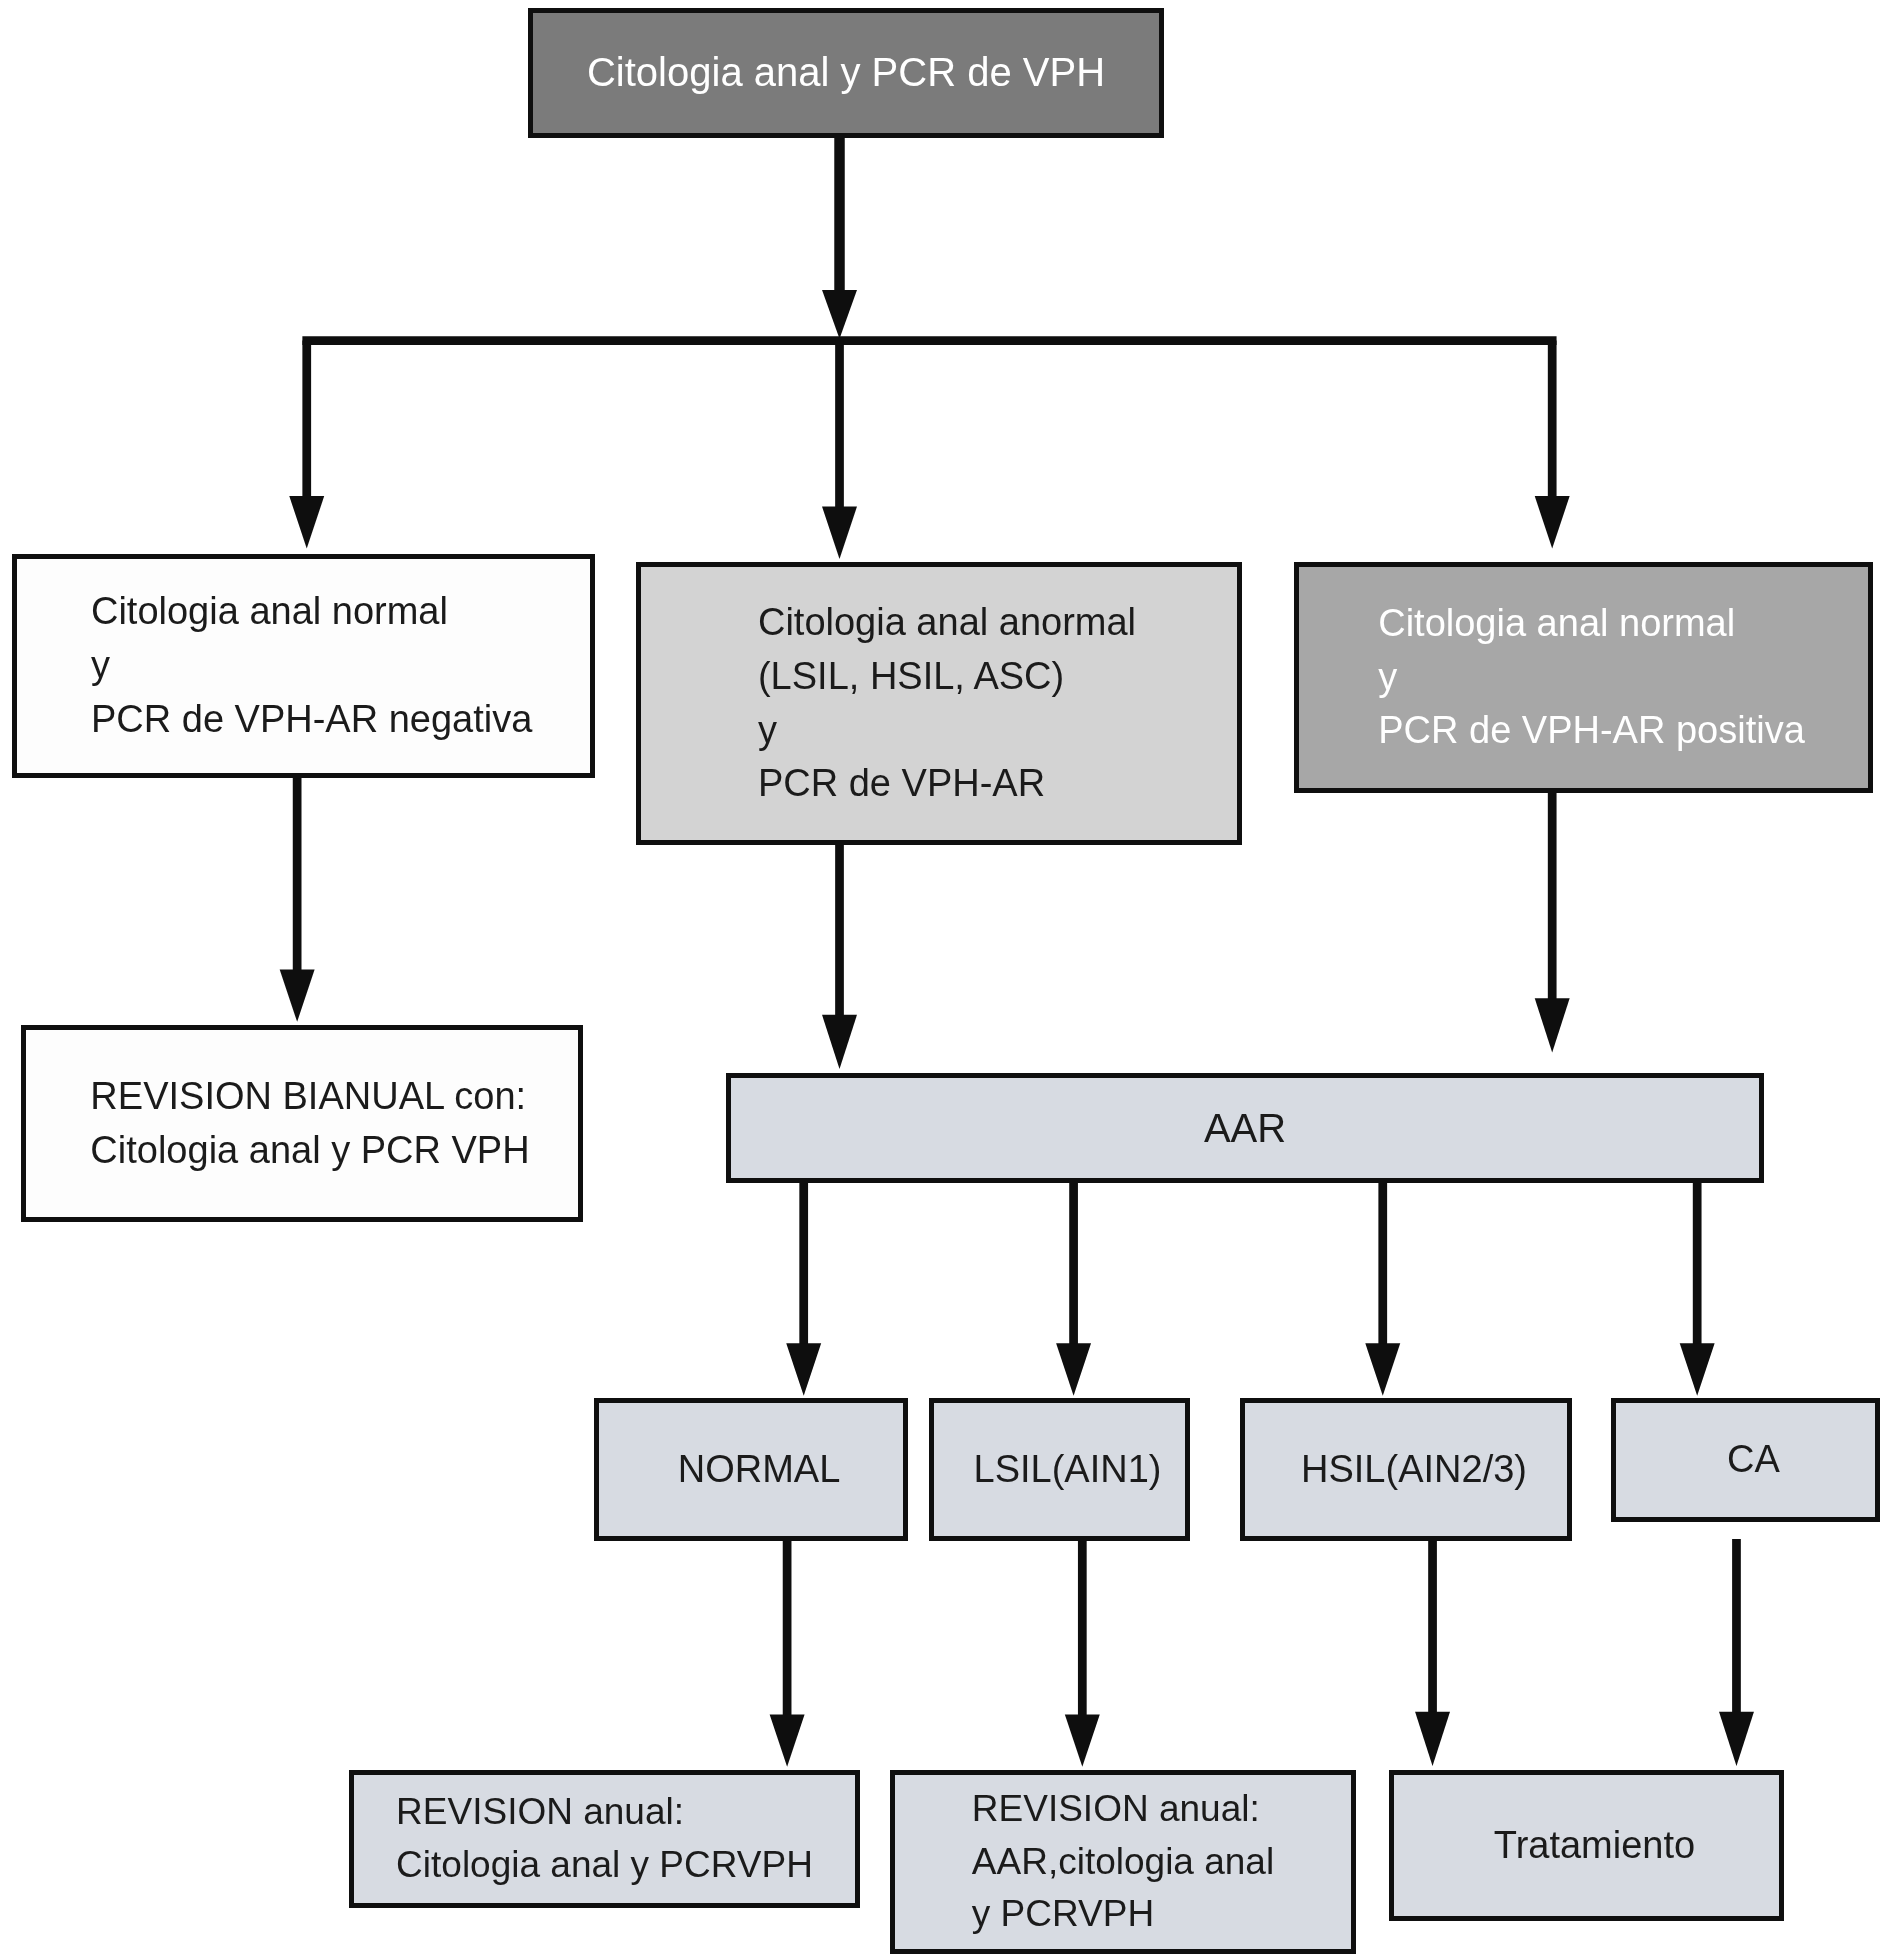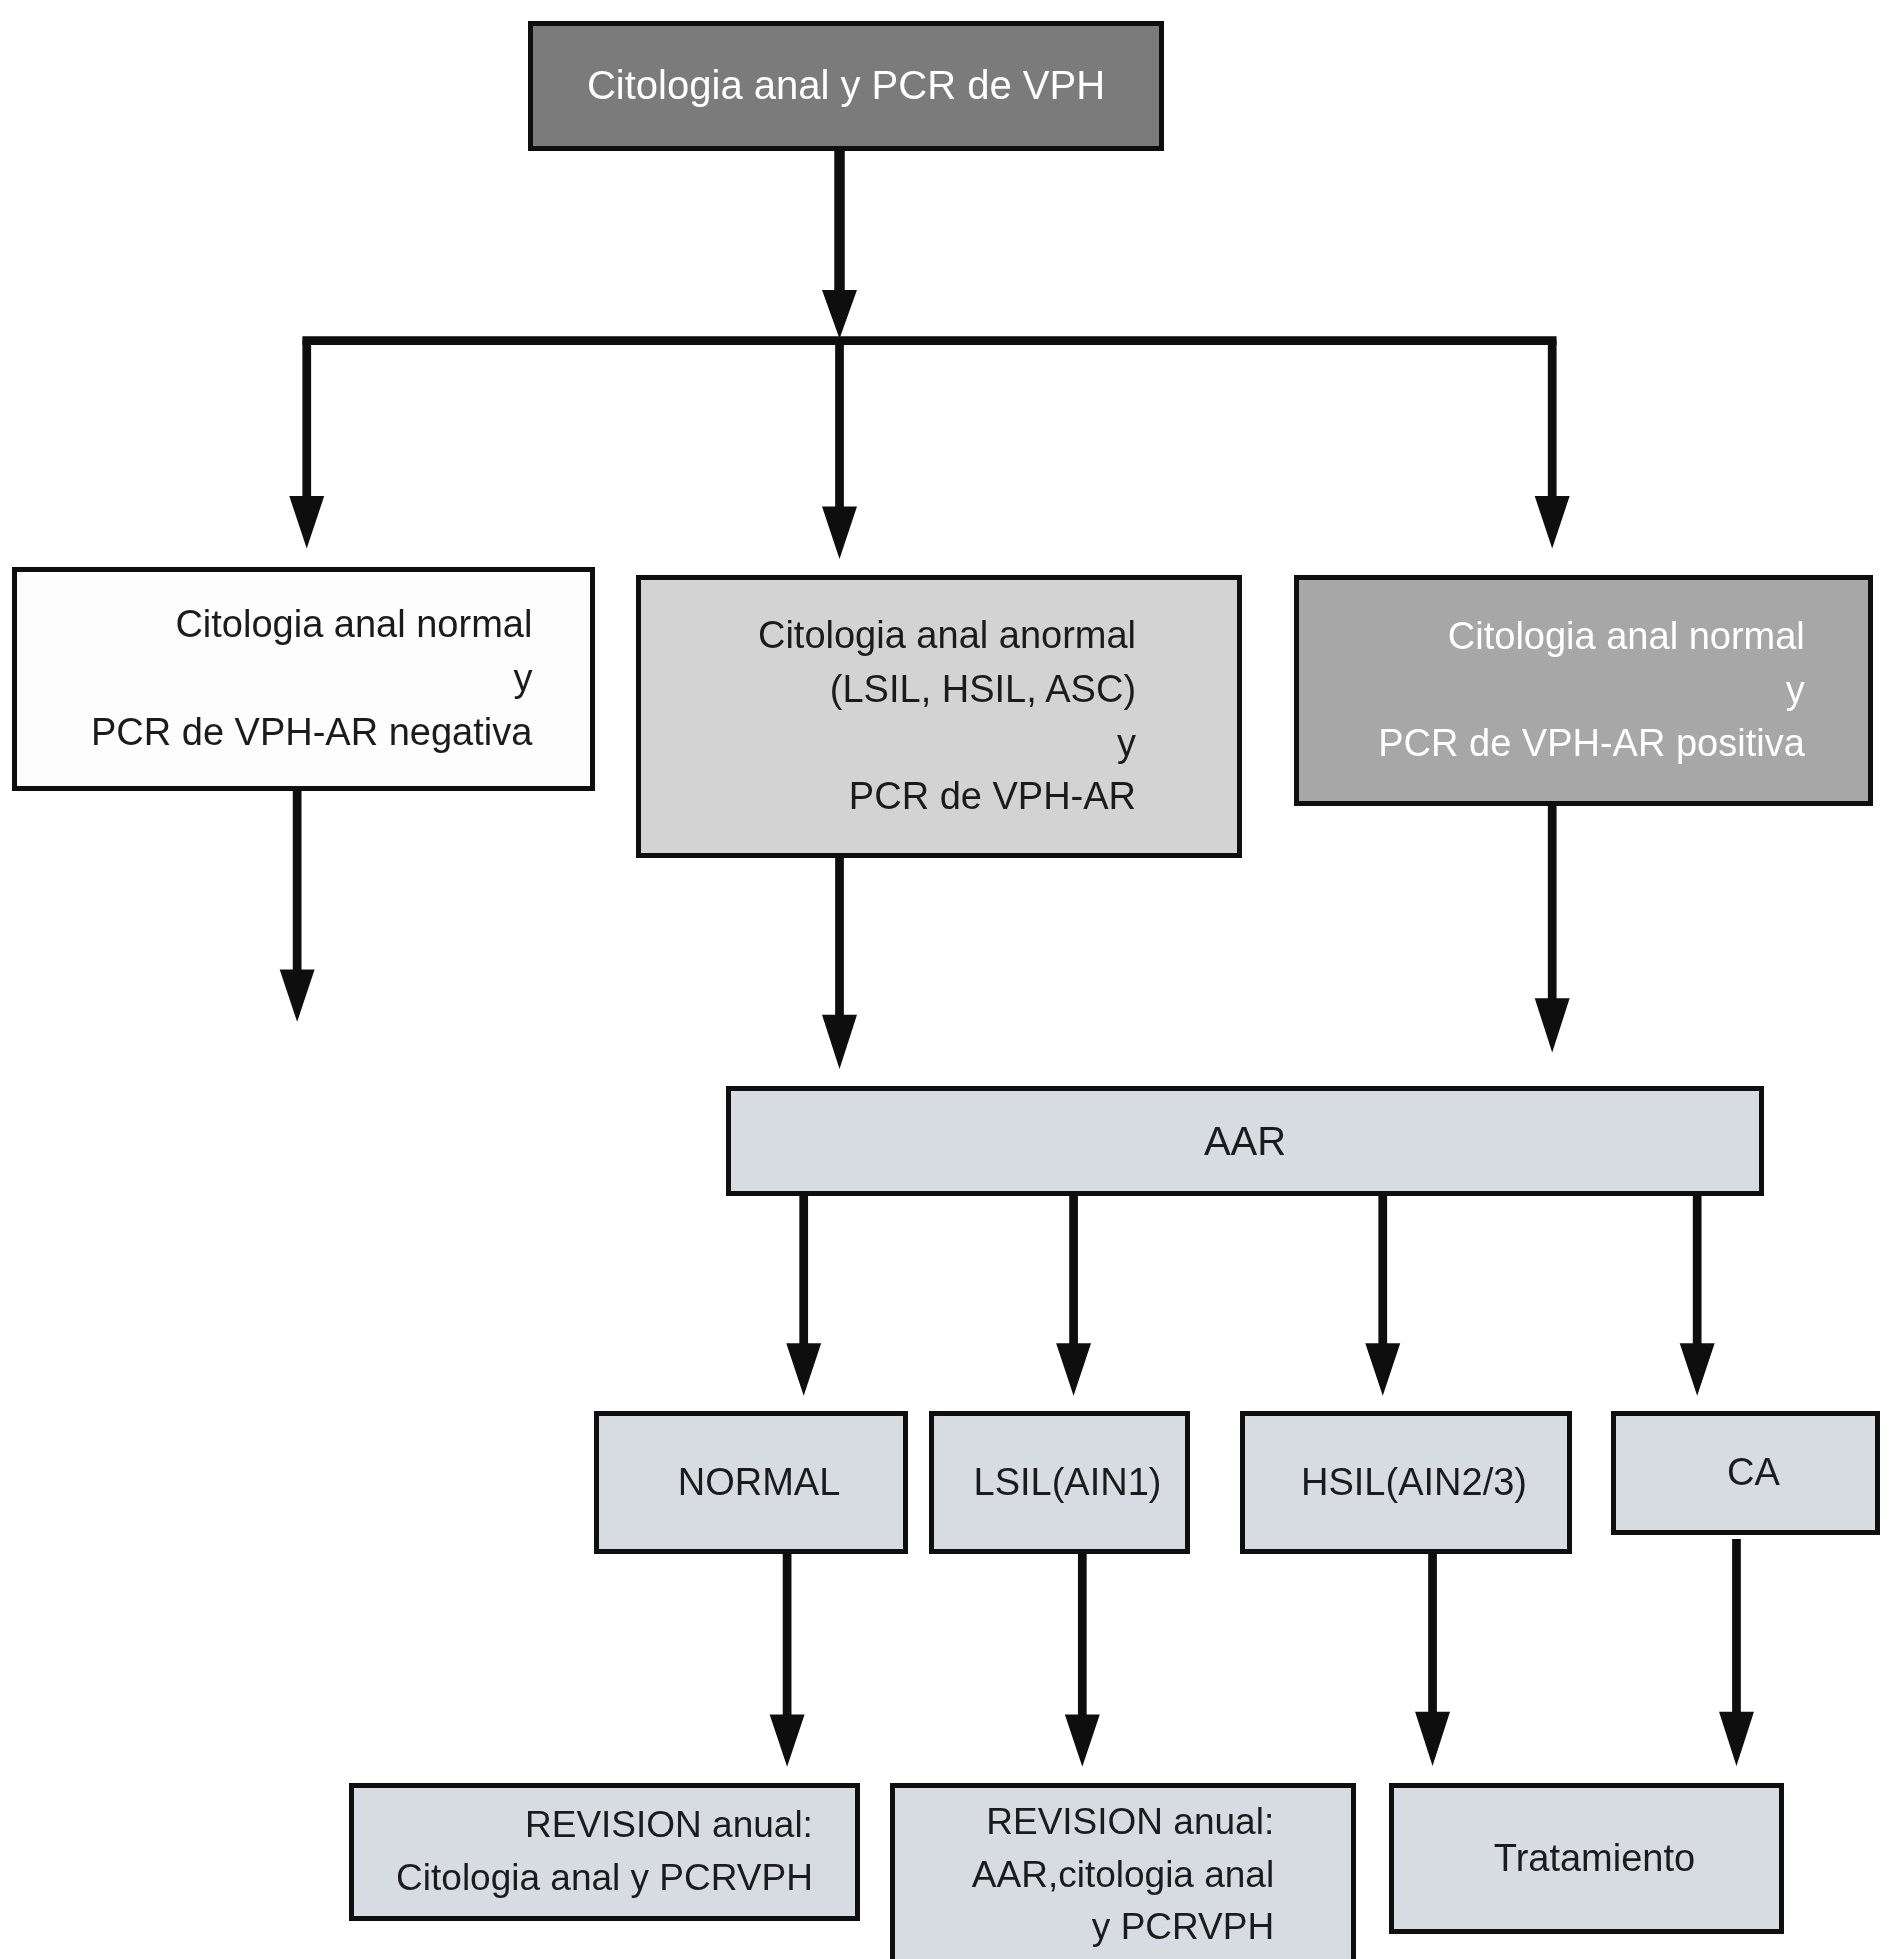--- a/index.html
+++ b/index.html
@@ -17,24 +17,23 @@
     width: 1893px; height: 1959px;
     z-index: 0;
   }
   .box {
     position: absolute;
     box-sizing: border-box;
     border: 5.2px solid #0f0f0f;
     display: flex;
     align-items: center;
     justify-content: center;
-    text-align: right;
+    text-align: left;
     z-index: 1;
     color: #1b1b1b;
-    margin-top: 13px;
   }
   .box .label {
     white-space: pre-line;
     line-height: 1.42;
     padding: 0 8.7px;
   }
   .fs44 { font-size: 38px; padding-left: 16px; }
   .fs46 { font-size: 40px; }
   .fs42 { font-size: 37px; }
   .fill-dark  { background: #7b7b7b; color: #ffffff; }
@@ -162,20 +161,24 @@
 y
 PCR de VPH-AR</span>
   </div>
 
   <div id="box-pos" class="box fill-mid fs44">
     <span class="label">Citologia anal normal
 y
 PCR de VPH-AR positiva</span>
   </div>
 
+  <div id="box-bianual" class="box fill-white fs44">
+    <span class="label">REVISION BIANUAL con:
+Citologia anal y PCR VPH</span>
+  </div>
 
   <div id="box-aar" class="box fill-panel fs46">
     <span class="label">AAR</span>
   </div>
 
   <div id="box-normal" class="box fill-panel fs44">
     <span class="label">NORMAL</span>
   </div>
 
   <div id="box-lsil" class="box fill-panel fs44">

